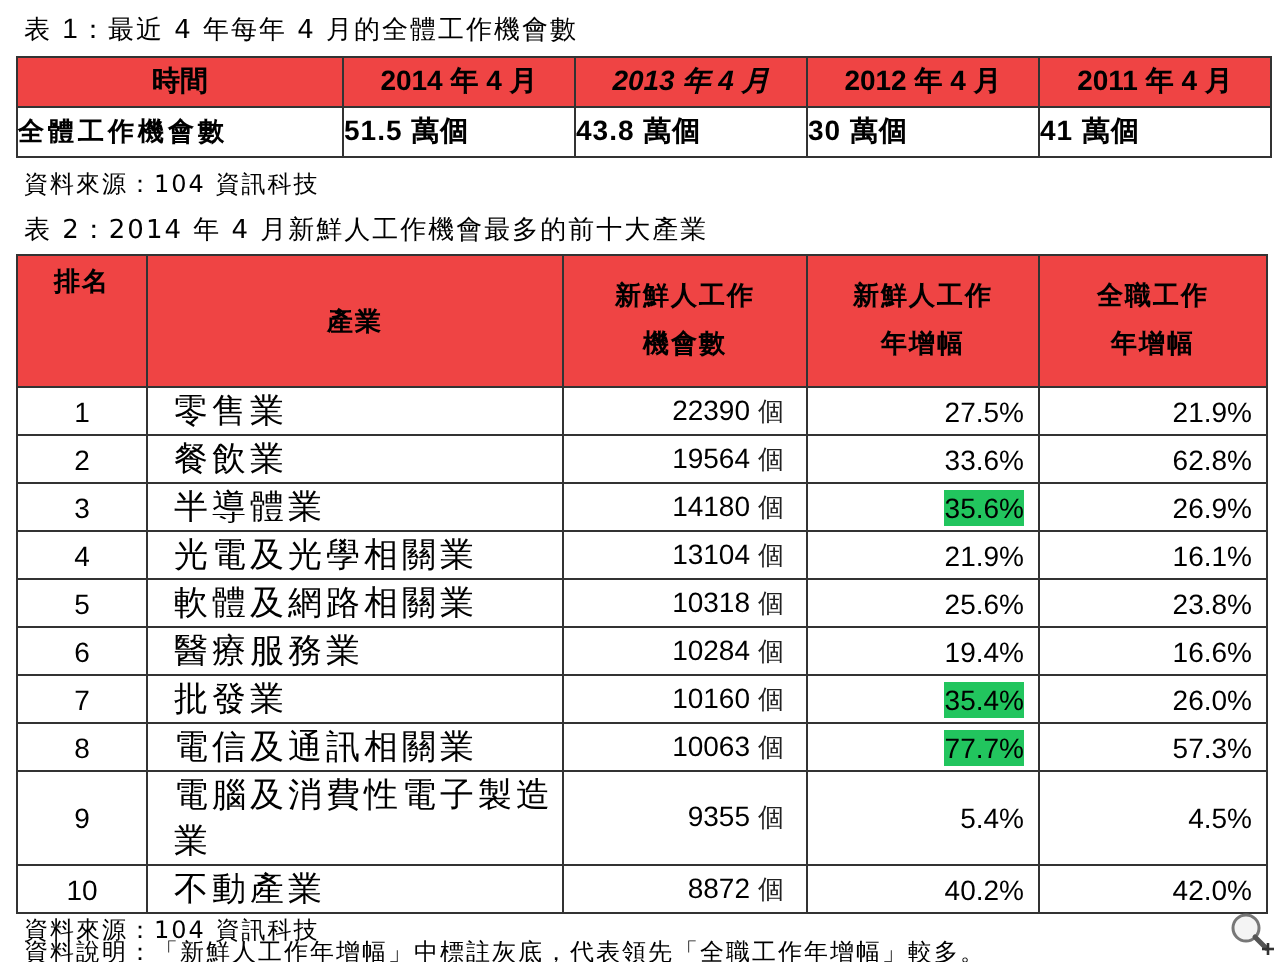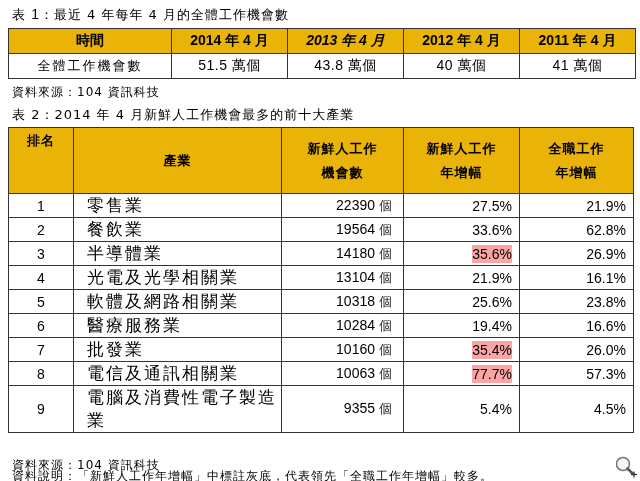--- a/index.html
+++ b/index.html
@@ -6,39 +6,39 @@
   body {
     width:640px; height:481px; background:#ffffff; overflow:hidden; position:relative;
     font-family: "DejaVu Sans", "Liberation Sans", sans-serif; color:#000;
   }
   .caption {
     position:absolute; left:12px; font-size:13px; letter-spacing:1px; white-space:nowrap;
   }
   .caption .num { font-family:"Liberation Sans", sans-serif; font-size:14px; }
   table { border-collapse:collapse; position:absolute; }
   td, th { border:1.5px solid #333; padding:0; }
-  .yellow { background:#eab308; }
+  .yellow { background:#ef4444; }
   
   #t1 { left:8px; top:28px; width:628px; }
   #t1 th { height:24px; font-weight:bold; font-size:14px; text-align:center; font-family:"Liberation Sans", sans-serif; }
-  #t1 td { height:24px; font-size:14px; text-align:center; font-family:"Liberation Sans", sans-serif; letter-spacing:0.5px; }
+  #t1 td { height:24px; font-size:14px; text-align:left; font-family:"Liberation Sans", sans-serif; letter-spacing:0.5px;font-weight:bold; }
   
   #t2 { left:8px; top:127px; width:626px; }
   #t2 th { font-weight:bold; font-size:13px; text-align:center; vertical-align:middle; letter-spacing:1px; }
   #t2 thead tr { height:66px; }
   #t2 th.rank-h { vertical-align:top; padding-top:4px; }
   #t2 th .l { display:block; line-height:24px; }
   #t2 td { height:23px; font-size:14px; font-family:"Liberation Sans", sans-serif; }
   #t2 td.rank { text-align:center; width:64px; }
   #t2 td.ind { text-align:left; padding-left:13px; font-size:17px; letter-spacing:2px; font-family:"DejaVu Sans", sans-serif; width:194px; }
   #t2 td.cnt { text-align:right; padding-right:11px; width:110px; }
   #t2 td.cnt .unit { font-size:13px; margin-left:4px; font-family:"DejaVu Sans", sans-serif; color:#222; }
   #t2 td.pct { text-align:right; padding-right:7px; width:108px;margin-top:10px; }
   #t2 td.pct2 { text-align:right; padding-right:7px; }
-  .hl { background:#fca5a5; padding:1px 0; }
+  .hl { background:#22c55e; padding:1px 0; }
   .squiggle { text-decoration: underline wavy #d04040; text-decoration-thickness:1px; }
   #zoom-btn { position:absolute; left:614px; top:455px; width:24px; height:24px; cursor:pointer; }
 </style>
 </head>
 <body>
 
 <div class="caption" style="top:6px;">
   <span>表 </span><span class="num">1</span><span>：最近 4 年每年 4 月的全體工作機會數</span>
 </div>
 
@@ -50,21 +50,21 @@
       <th style="width:115px;font-style:italic;">2013 年 4 月</th>
       <th style="width:115px;">2012 年 4 月</th>
       <th>2011 年 4 月</th>
     </tr>
   </thead>
   <tbody>
     <tr>
       <td style="font-family:'DejaVu Sans',sans-serif;font-size:13px;letter-spacing:2px;">全體工作機會數</td>
       <td>51.5 萬個</td>
       <td>43.8 萬個</td>
-      <td>40 萬個</td>
+      <td>30 萬個</td>
       <td>41 萬個</td>
     </tr>
   </tbody>
 </table>
 
 <div class="caption" style="top:84px;font-size:12px;">資料來源：104 資訊科技</div>
 
 <div class="caption" style="top:106px;">表 2：2014 年 4 月新鮮人工作機會最多的前十大產業</div>
 
 <table id="t2">
@@ -143,20 +143,27 @@
         <td class="pct"><span class="hl">77.7%</span></td>
         <td class="pct2">57.3%</td>
       </tr>
       <tr>
         <td class="rank">9</td>
         <td class="ind">電腦及消費性電子製造業</td>
         <td class="cnt"><span>9355</span><span class="unit">個</span></td>
         <td class="pct"><span class="">5.4%</span></td>
         <td class="pct2">4.5%</td>
       </tr>
+      <tr>
+        <td class="rank">10</td>
+        <td class="ind">不動產業</td>
+        <td class="cnt"><span>8872</span><span class="unit">個</span></td>
+        <td class="pct"><span class="">40.2%</span></td>
+        <td class="pct2">42.0%</td>
+      </tr>
     </tbody>
 </table>
 
 <div class="caption" style="top:432px;font-size:12px;margin-top:36px;">
   <span>資料說明：「新鮮人工作年增幅」中標</span><span class="squiggle">註</span><span>灰底，代表領先「全職工作年增幅」較多。</span>
 </div>
 <div class="caption" style="top:457px;font-size:12px;">資料來源：104 資訊科技</div>
 
 <div id="zoom-btn">
   <svg width="24" height="24" viewBox="0 0 24 24">

